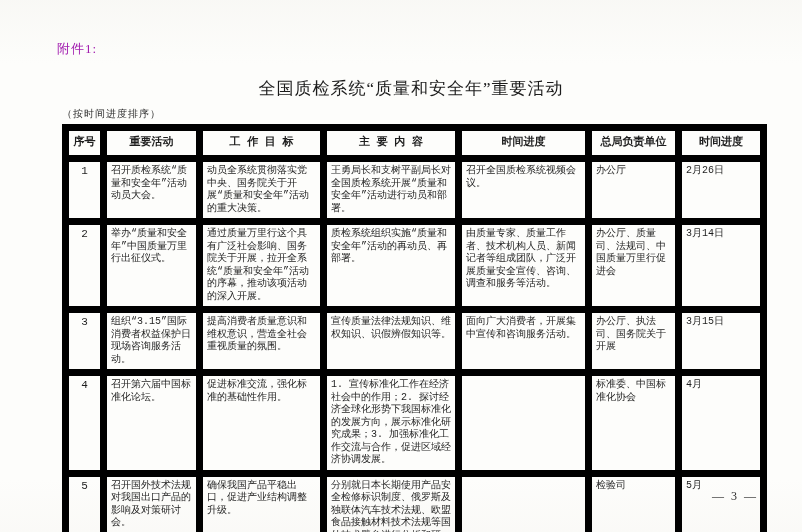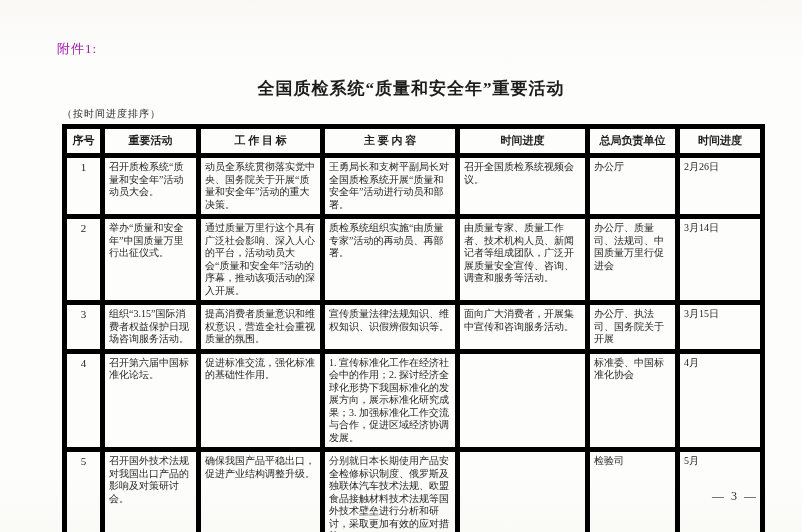--- a/index.html
+++ b/index.html
@@ -15,38 +15,39 @@
     position:absolute;inset:0;
     background:linear-gradient(180deg, rgba(210,205,195,0.10) 0%, rgba(255,255,255,0) 12%, rgba(255,255,255,0) 90%, rgba(215,210,200,0.08) 100%);
     pointer-events:none;
   }
   .attachment-label{
     position:absolute;left:57px;top:40px;
     font-size:13px;letter-spacing:1px;color:#a21caf;
   }
   .doc-title{
     position:absolute;left:62px;top:77px;width:698px;
-    text-align:center;font-size:17px;font-weight:bold;color:#1c1c1c;
+    text-align:center;font-size:17px;font-weight:normal;color:#1c1c1c;
     letter-spacing:1px;
   }
   .sort-note{
     position:absolute;left:62px;top:107px;width:698px;
     font-size:10px;color:#2a2a2a;letter-spacing:1px;
   }
   table.activities{
     position:absolute;left:62px;top:124px;width:698px;
     border-collapse:collapse;table-layout:fixed;
     border:2px solid #2b2b2b;
     font-size:10px;line-height:1.25;color:#1e1e1e;
   }
   table.activities th, table.activities td{
-    border:5px solid #000000;
+    border:7px solid #000000;
     padding:3px 4px;
     vertical-align:top;
     word-break:break-all;
+    font-family:Liberation Mono, monospace;
   }
   table.activities th{
     font-size:11px;font-weight:bold;text-align:center;
     vertical-align:middle;padding:2px 1px;height:20px;
   }
   td.col-no{text-align:center;vertical-align:middle;font-size:11px;}
   tr.r1{height:53px;} tr.r2{height:64px;} tr.r3{height:48px;}
   tr.r4{height:78px;} tr.r5{height:82px;}
   .page-number{
     position:absolute;right:44px;top:489px;
@@ -91,22 +92,22 @@
       <td>召开质检系统“质量和安全年”活动动员大会。</td>
       <td>动员全系统贯彻落实党中央、国务院关于开展“质量和安全年”活动的重大决策。</td>
       <td>王勇局长和支树平副局长对全国质检系统开展“质量和安全年”活动进行动员和部署。</td>
       <td>召开全国质检系统视频会议。</td>
       <td>办公厅</td>
       <td>2月26日</td>
     </tr>
     <tr class="r2">
       <td class="col-no">2</td>
       <td>举办“质量和安全年”中国质量万里行出征仪式。</td>
-      <td>通过质量万里行这个具有广泛社会影响、深入人心的平台，活动动员大会“质量和安全年”活动的序幕，推动该项活动的深入开展。</td>
-      <td>质检系统组织实施“由质量专家”活动的再动员、再部署。</td>
+      <td>通过质量万里行这个具有广泛社会影响、国务院关于开展，拉开全系统“质量和安全年”活动的序幕，推动该项活动的深入开展。</td>
+      <td>质检系统组织实施“质量和安全年”活动的再动员、再部署。</td>
       <td>由质量专家、质量工作者、技术机构人员、新闻记者等组成团队，广泛开展质量安全宣传、咨询、调查和服务等活动。</td>
       <td>办公厅、质量司、法规司、中国质量万里行促进会</td>
       <td>3月14日</td>
     </tr>
     <tr class="r3">
       <td class="col-no">3</td>
       <td>组织“3.15”国际消费者权益保护日现场咨询服务活动。</td>
       <td>提高消费者质量意识和维权意识，营造全社会重视质量的氛围。</td>
       <td>宣传质量法律法规知识、维权知识、识假辨假知识等。</td>
       <td>面向广大消费者，开展集中宣传和咨询服务活动。</td>

